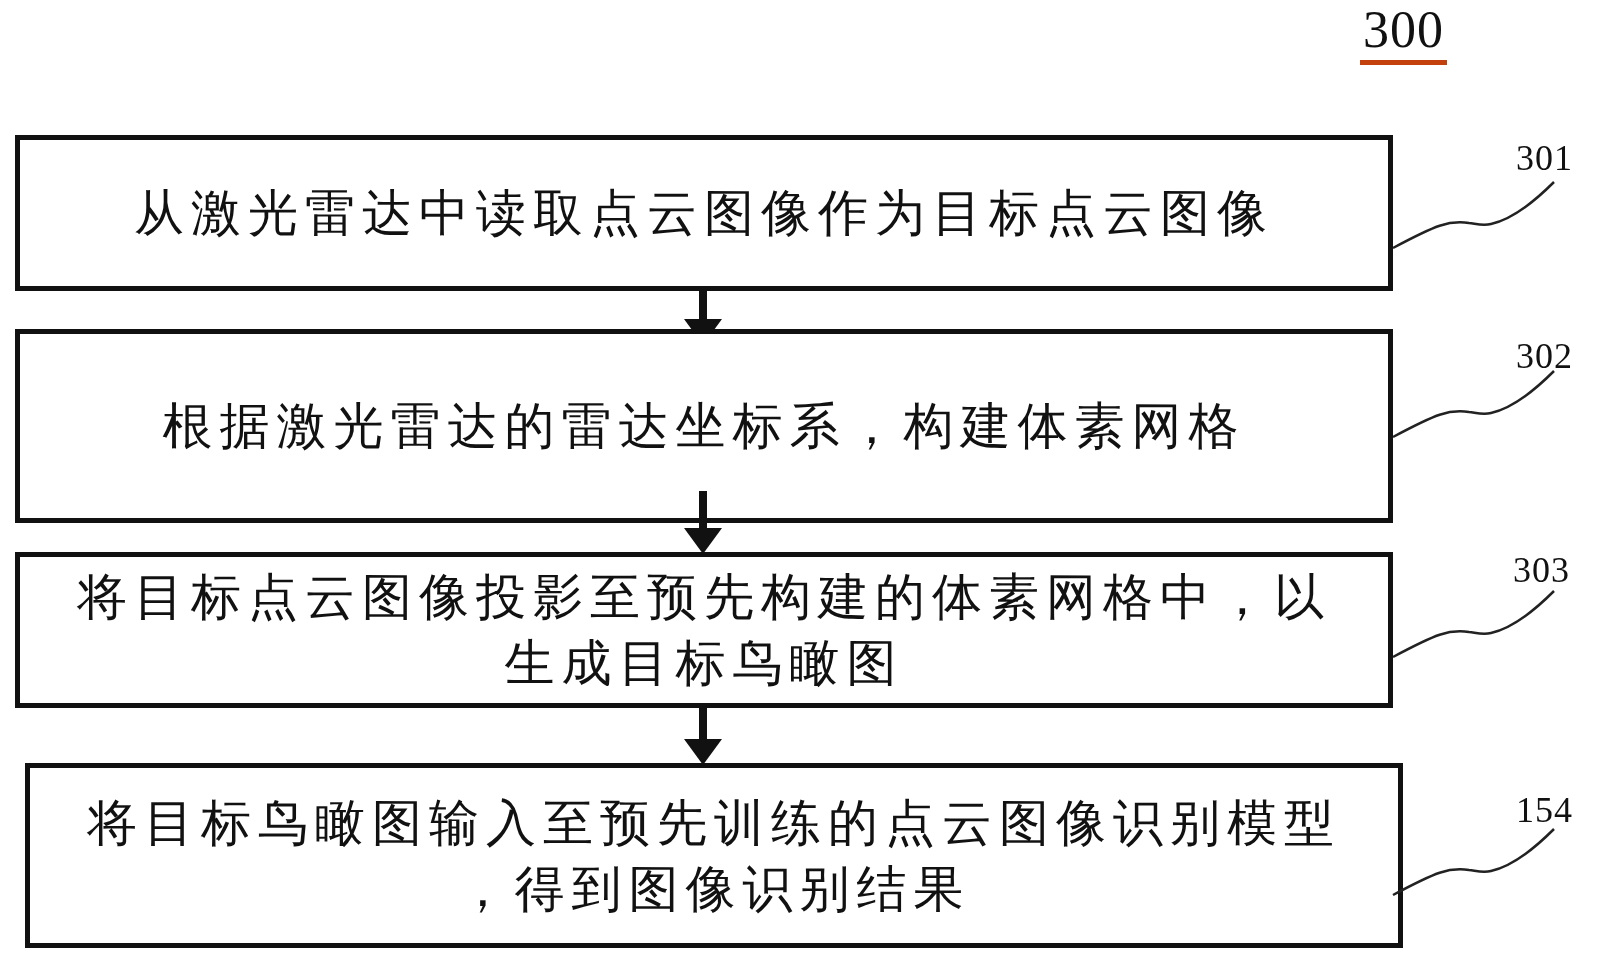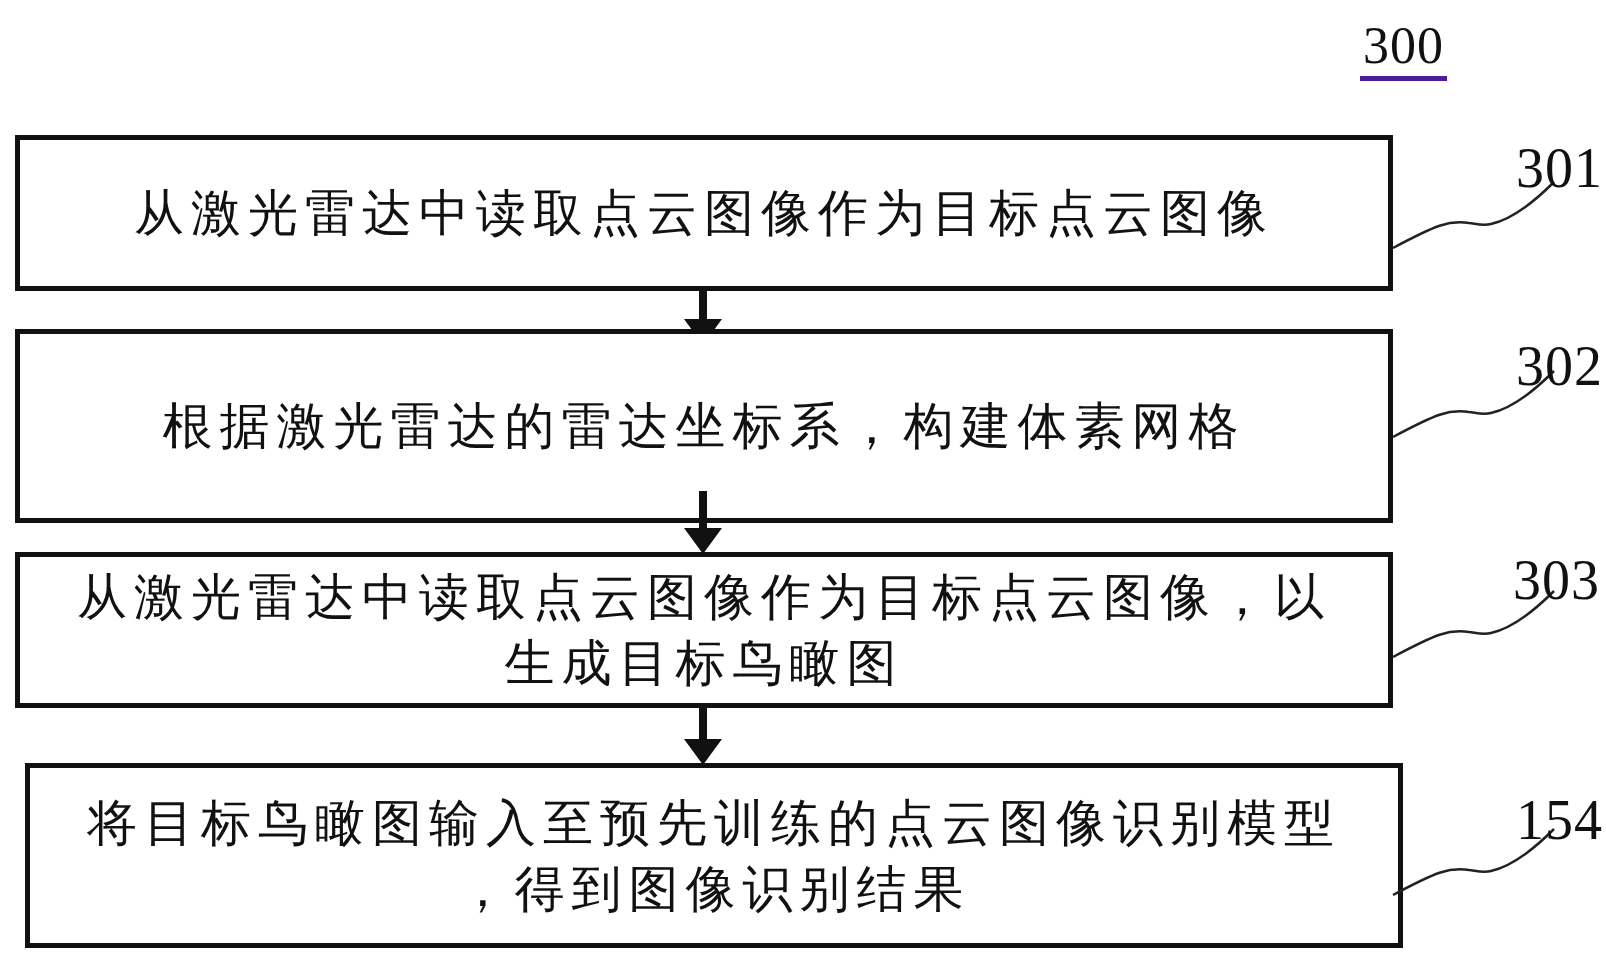--- a/index.html
+++ b/index.html
@@ -12,25 +12,25 @@
     width: 1606px;
     height: 964px;
     background: #ffffff;
     overflow: hidden;
     font-family: "Liberation Serif", "DejaVu Serif", serif;
     color: #111111;
   }
   .fig-label {
     position: absolute;
     left: 1360px;
-    top: 20px;
+    top: 4px;
     font-size: 52px;
     line-height: 1;
     padding: 0 3px 4px 3px;
-    border-bottom: 5px solid #4c1d95;
+    border-bottom: 5px solid #c2410c;
     letter-spacing: 1px;
   }
   .step-box {
     position: absolute;
     left: 15px;
     width: 1378px;
     box-sizing: border-box;
     border: 5px solid #111111;
     background: #ffffff;
     display: flex;
@@ -77,21 +77,21 @@
     width: 165px;
     height: 70px;
   }
   .sq-301 { top: 180px; }
   .sq-302 { top: 369px; }
   .sq-303 { top: 589px; }
   .sq-304 { top: 827px; }
 
   .ref-number {
     position: absolute;
-    font-size: 56px;
+    font-size: 36px;
     line-height: 1;
     letter-spacing: 1px;
   }
   .rn-301 { left: 1516px; top: 140px; }
   .rn-302 { left: 1516px; top: 338px; }
   .rn-303 { left: 1513px; top: 552px; }
   .rn-304 { left: 1516px; top: 792px; }
 </style>
 </head>
 <body>
@@ -112,21 +112,21 @@
   <div class="step-box box-2">
     <div class="step-line">根据激光雷达的雷达坐标系，构建体素网格</div>
   </div>
 
   <div class="flow-arrow arrow-2">
     <div class="arrow-stem"></div>
     <div class="arrow-head"></div>
   </div>
 
   <div class="step-box box-3">
-    <div class="step-line">从激光雷达中读取点云图像作为目标点云图像，以</div>
+    <div class="step-line">将目标点云图像投影至预先构建的体素网格中，以</div>
     <div class="step-line">生成目标鸟瞰图</div>
   </div>
 
   <div class="flow-arrow arrow-3">
     <div class="arrow-stem"></div>
     <div class="arrow-head"></div>
   </div>
 
   <div class="step-box box-4">
     <div class="step-line">将目标鸟瞰图输入至预先训练的点云图像识别模型</div>

